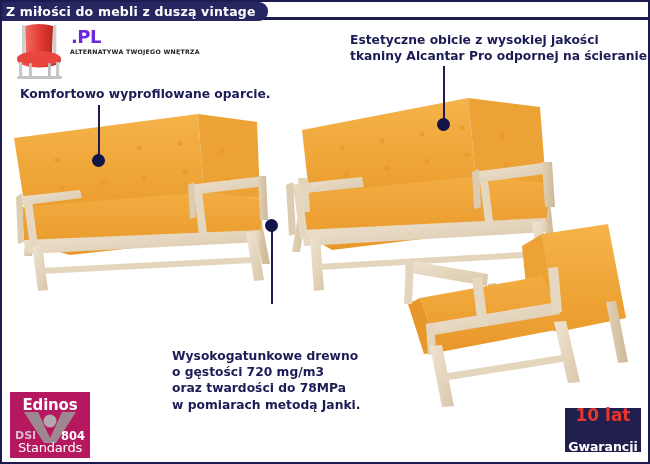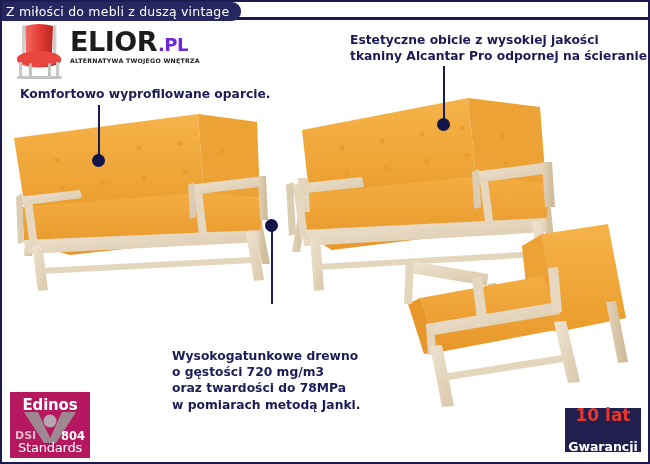--- a/index.html
+++ b/index.html
@@ -25,21 +25,21 @@
     height:19px;
     padding:0 12px 0 10px;
     background:#262760;
     border-radius:0 9px 9px 0;
     display:flex;align-items:center;
     z-index:3;
   }
   #banner .btxt{
     color:#ffffff;
     font-size:12.5px;
-    font-weight:normal;
+    font-weight:bold;
     letter-spacing:.2px;
     white-space:nowrap;
   }
 
   
   #logo{
     position:absolute;left:10px;top:20px;
     width:180px;height:58px;
     z-index:3;
   }
@@ -292,21 +292,20 @@
       <ellipse cx="27" cy="36.5" rx="22" ry="7.5" fill="#e8463e"></ellipse>
 
       <rect x="7" y="40" width="3.2" height="16" rx="1.4" fill="#c9c9c9"></rect>
       <rect x="44" y="40" width="3.2" height="16" rx="1.4" fill="#c9c9c9"></rect>
       <rect x="17" y="41" width="2.8" height="15" rx="1.2" fill="#bfbfbf"></rect>
       <rect x="36" y="41" width="2.8" height="15" rx="1.2" fill="#bfbfbf"></rect>
       <rect x="5" y="54" width="45" height="3" rx="1.4" fill="#c4c4c4"></rect>
     </svg>
     <div class="logo-words">
       <div class="logo-main">
-        <span>ELIOR</span>
           <span class="logo-pl">.PL</span>
       </div>
       <div class="logo-tag">ALTERNATYWA TWOJEGO WNĘTRZA</div>
     </div>
   </div>
 
   <div class="anno" id="anno-back">
     <div>Komfortowo wyprofilowane oparcie.</div>
   </div>
   <div class="lead" id="lead-back"></div>

